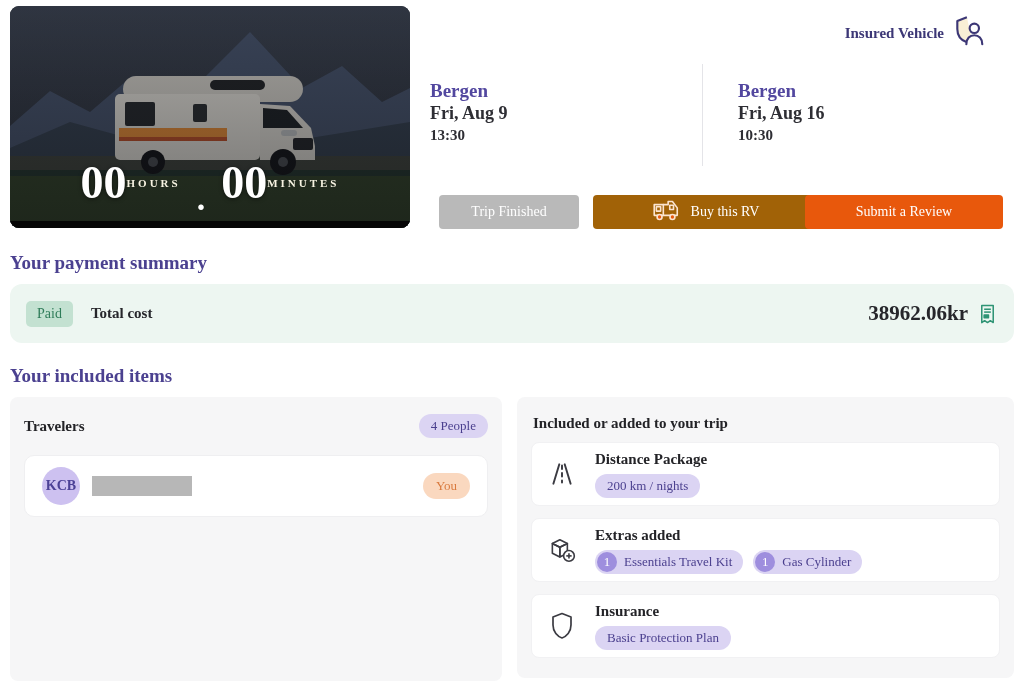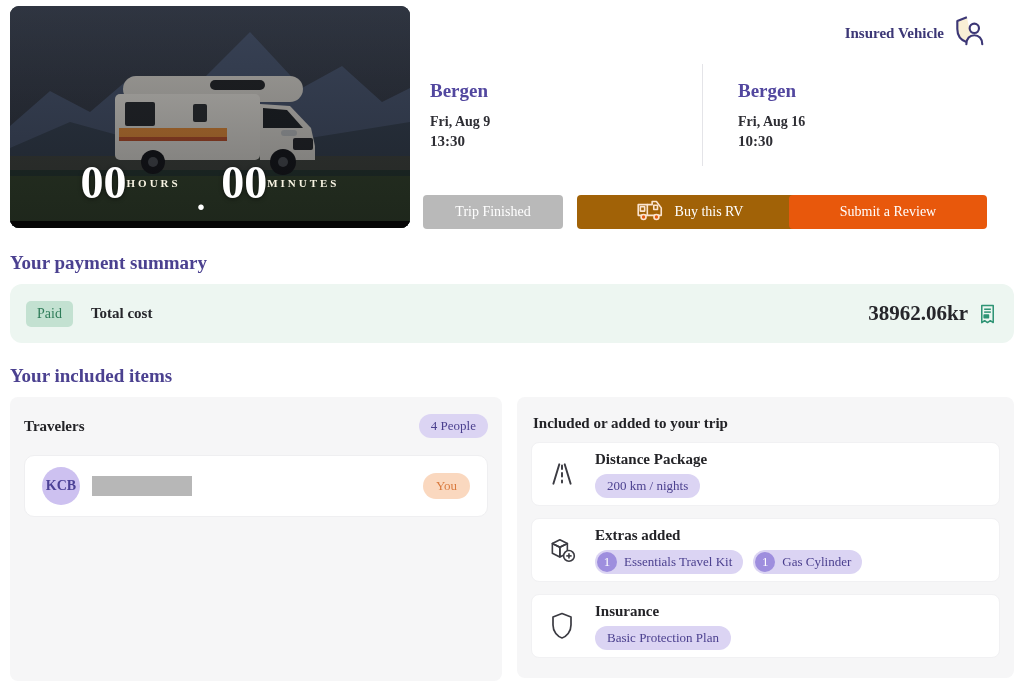--- a/index.html
+++ b/index.html
@@ -25,26 +25,26 @@
   
   .vehicle-title { position:absolute; left:430px; top:16px; font-size:23px; font-weight:bold;
                    color:#c2542c; }
   .insured { position:absolute; top:14px; right:38px; display:flex; align-items:center; gap:8px; }
   .insured-label { font-size:15px; font-weight:bold; color:#3c3776; }
 
   .trip-cols { position:absolute; left:430px; top:64px; width:570px; display:flex; }
   .trip-col { width:272px; padding-top:16px; }
   .trip-col.second { border-left:1px solid #e4e4e8; padding-left:35px; height:102px; }
   .trip-city { font-size:19px; font-weight:bold; color:#52479f; }
-  .trip-date { font-size:14px; font-weight:bold; color:#2e2e34; margin-top:12px; }
+  .trip-date { font-size:18px; font-weight:bold; color:#2e2e34; margin-top:1px; }
   .trip-time { font-size:15px; font-weight:bold; color:#2e2e34; margin-top:3px; }
 
   .btn { position:absolute; top:195px; height:34px; border:none; border-radius:4px;
          font-family:"Liberation Serif", serif; font-size:14px; color:#fff; cursor:pointer;
-         display:flex; align-items:center; justify-content:center; gap:10px; }
+         display:flex; align-items:center; justify-content:center; gap:10px;margin-left:16px; }
   .btn-gray   { left:423px; width:140px; background:#b9b9b9; }
   .btn-buy    { left:577px; width:224px; background:#a16207;align-items:center; }
   .btn-review { left:789px; width:198px; background:#e8580c; }
 
   
   .h-section { position:absolute; left:10px; font-size:19px; font-weight:bold; color:#4b4190; }
   .h-payment { top:252px; }
   .h-included { top:365px; }
 
   .pay-strip { position:absolute; left:10px; top:284px; width:1004px; height:59px;

